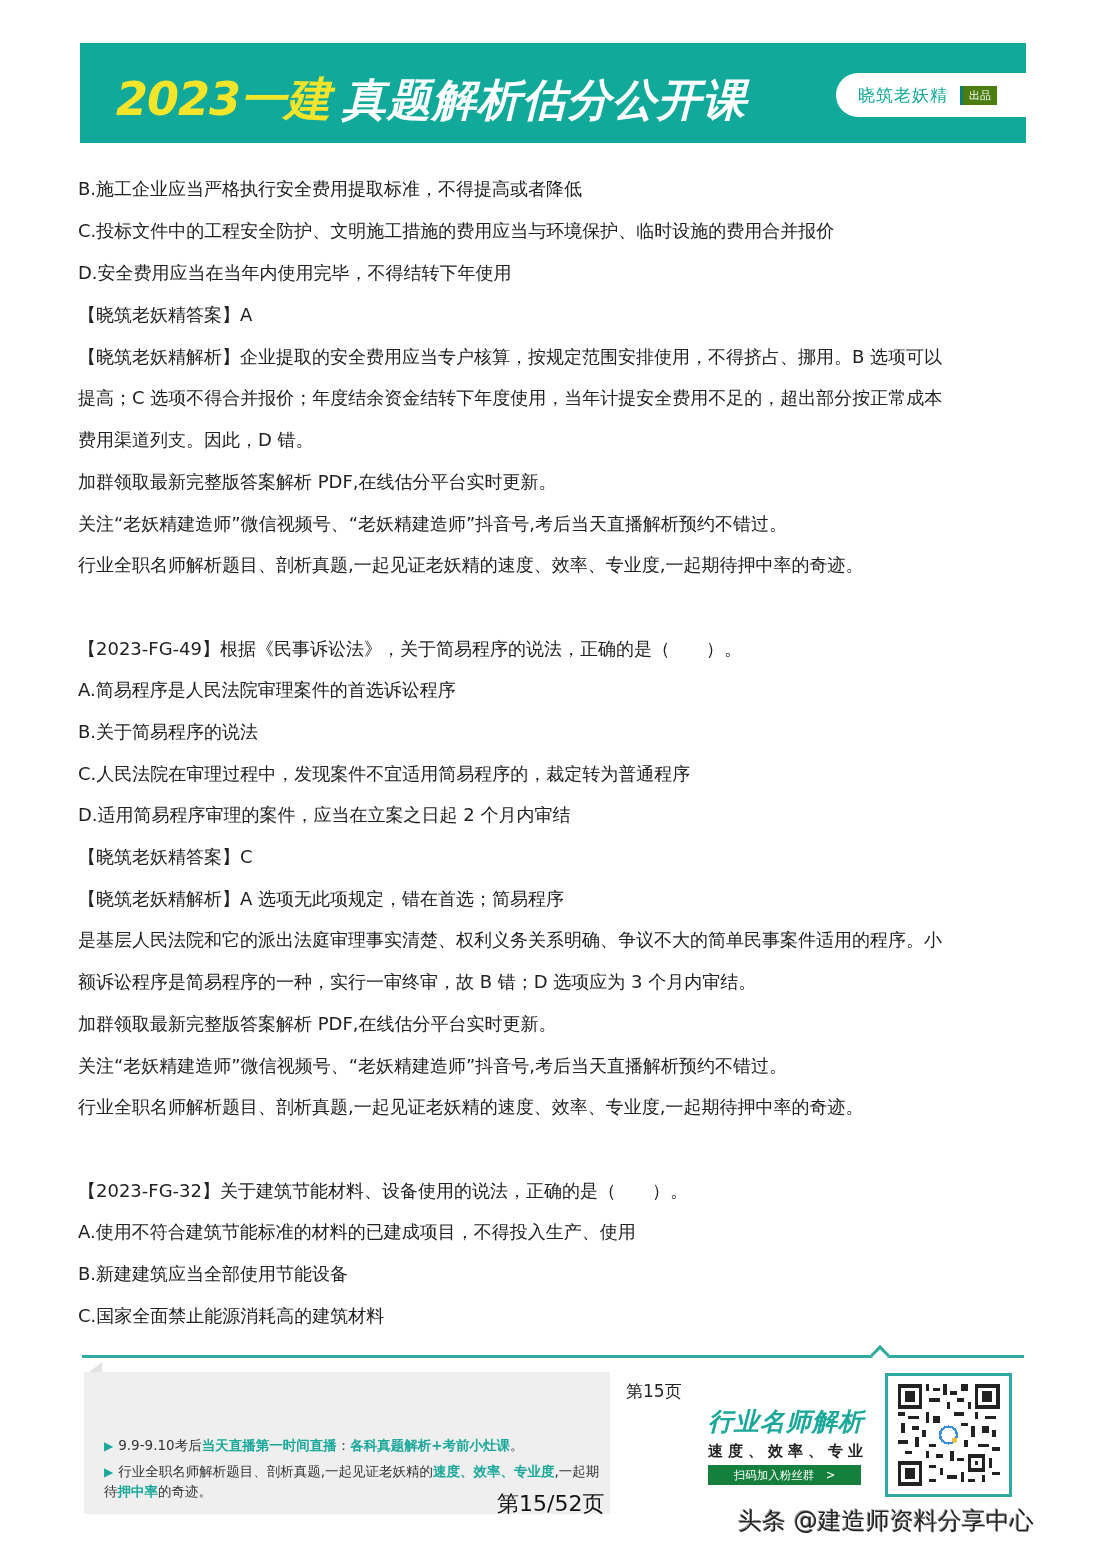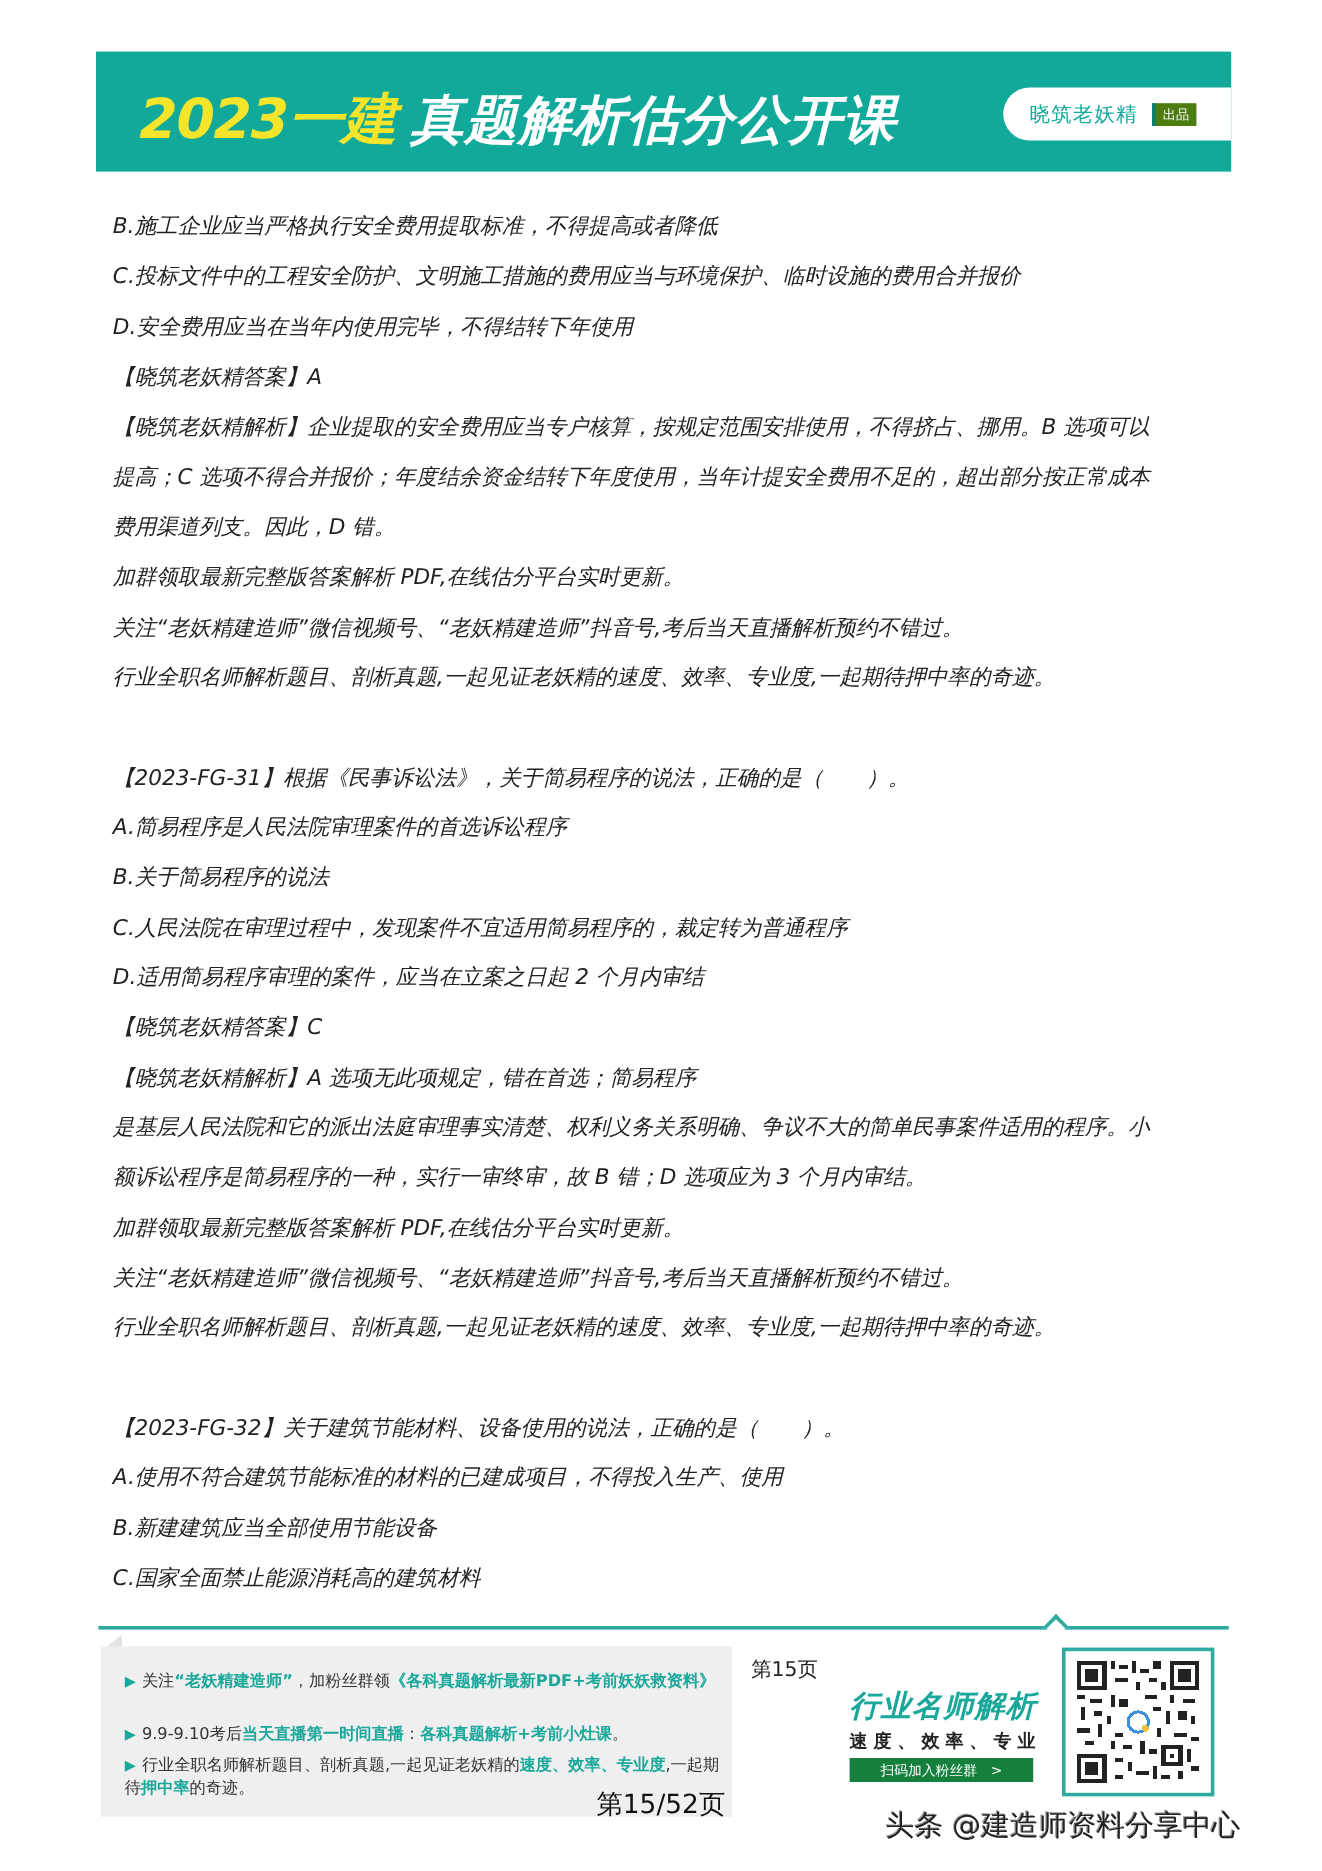--- a/index.html
+++ b/index.html
@@ -21,21 +21,21 @@
   }
   .brand-name { color: #10a99a; font-size: 17px; letter-spacing: 1px; }
   .brand-tag {
     margin-left: 12px; background: #4d7c0f; color: #ffffff; font-size: 11px;
     padding: 2px 6px; border-left: 3px solid #0c7d72;
   }
 
   
   .content { position: absolute; left: 78px; top: 170px; width: 950px; }
   .line {
-    position: absolute; left: 16px; font-size: 18px; line-height: 24px; white-space: nowrap; color: #222; font-style: italic;
+    position: absolute; left: 0; font-size: 18px; line-height: 24px; white-space: nowrap; color: #222;
   }
 
   
   .footer-rule { position: absolute; left: 82px; top: 1355px; width: 942px; height: 3px; background: #2eaaa0; }
   .footer-notch {
     position: absolute; left: 873px; top: 1348px; width: 14px; height: 14px;
     background: #fff; border-left: 3px solid #2eaaa0; border-top: 3px solid #2eaaa0; transform: rotate(45deg);
   }
   .footer-box {
     position: absolute; left: 84px; top: 1372px; width: 526px; height: 142px; background: #efefef;
@@ -88,21 +88,21 @@
   <div class="line" style="top:49px">C.投标文件中的工程安全防护、文明施工措施的费用应当与环境保护、临时设施的费用合并报价</div>
   <div class="line" style="top:91px">D.安全费用应当在当年内使用完毕，不得结转下年使用</div>
   <div class="line" style="top:133px">【晓筑老妖精答案】A</div>
   <div class="line" style="top:175px">【晓筑老妖精解析】企业提取的安全费用应当专户核算，按规定范围安排使用，不得挤占、挪用。B 选项可以</div>
   <div class="line" style="top:216px">提高；C 选项不得合并报价；年度结余资金结转下年度使用，当年计提安全费用不足的，超出部分按正常成本</div>
   <div class="line" style="top:258px">费用渠道列支。因此，D 错。</div>
   <div class="line" style="top:300px">加群领取最新完整版答案解析 PDF,在线估分平台实时更新。</div>
   <div class="line" style="top:342px">关注“老妖精建造师”微信视频号、“老妖精建造师”抖音号,考后当天直播解析预约不错过。</div>
   <div class="line" style="top:383px">行业全职名师解析题目、剖析真题,一起见证老妖精的速度、效率、专业度,一起期待押中率的奇迹。</div>
 
-  <div class="line" style="top:467px">【2023-FG-31】根据《民事诉讼法》，关于简易程序的说法，正确的是（　　）。</div>
+  <div class="line" style="top:467px">【2023-FG-49】根据《民事诉讼法》，关于简易程序的说法，正确的是（　　）。</div>
   <div class="line" style="top:508px">A.简易程序是人民法院审理案件的首选诉讼程序</div>
   <div class="line" style="top:550px">B.关于简易程序的说法</div>
   <div class="line" style="top:592px">C.人民法院在审理过程中，发现案件不宜适用简易程序的，裁定转为普通程序</div>
   <div class="line" style="top:633px">D.适用简易程序审理的案件，应当在立案之日起 2 个月内审结</div>
   <div class="line" style="top:675px">【晓筑老妖精答案】C</div>
   <div class="line" style="top:717px">【晓筑老妖精解析】A 选项无此项规定，错在首选；简易程序</div>
   <div class="line" style="top:758px">是基层人民法院和它的派出法庭审理事实清楚、权利义务关系明确、争议不大的简单民事案件适用的程序。小</div>
   <div class="line" style="top:800px">额诉讼程序是简易程序的一种，实行一审终审，故 B 错；D 选项应为 3 个月内审结。</div>
   <div class="line" style="top:842px">加群领取最新完整版答案解析 PDF,在线估分平台实时更新。</div>
   <div class="line" style="top:884px">关注“老妖精建造师”微信视频号、“老妖精建造师”抖音号,考后当天直播解析预约不错过。</div>
@@ -111,23 +111,20 @@
   <div class="line" style="top:1009px">【2023-FG-32】关于建筑节能材料、设备使用的说法，正确的是（　　）。</div>
   <div class="line" style="top:1050px">A.使用不符合建筑节能标准的材料的已建成项目，不得投入生产、使用</div>
   <div class="line" style="top:1092px">B.新建建筑应当全部使用节能设备</div>
   <div class="line" style="top:1134px">C.国家全面禁止能源消耗高的建筑材料</div>
 </div>
 
 <div class="footer-rule"></div>
 <div class="footer-notch"></div>
 <div class="footer-box-corner"></div>
 <div class="footer-box">
-  <div class="fb-item" style="top:20px; width:500px;">
-    <span class="arrow">▶</span><span>关注</span><span class="hl">“老妖精建造师”</span><span>，加粉丝群领</span><span class="hl">《各科真题解析最新PDF+考前妖妖救资料》</span>
-  </div>
   <div class="fb-item" style="top:64px; white-space:nowrap;">
     <span class="arrow">▶</span><span>9.9-9.10考后</span><span class="hl">当天直播第一时间直播</span><span>：</span><span class="hl">各科真题解析+考前小灶课</span><span>。</span>
   </div>
   <div class="fb-item" style="top:90px; width:500px;">
     <span class="arrow">▶</span><span>行业全职名师解析题目、剖析真题,一起见证老妖精的</span><span class="hl">速度、效率、专业度</span><span>,一起期待</span><span class="hl">押中率</span><span>的奇迹。</span>
   </div>
 </div>
 
 <div class="page-small">第15页</div>
 <div class="page-big">第15/52页</div>

